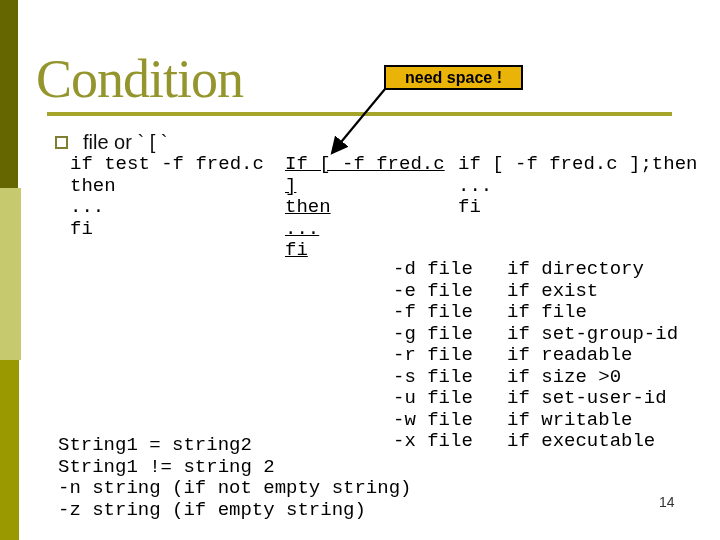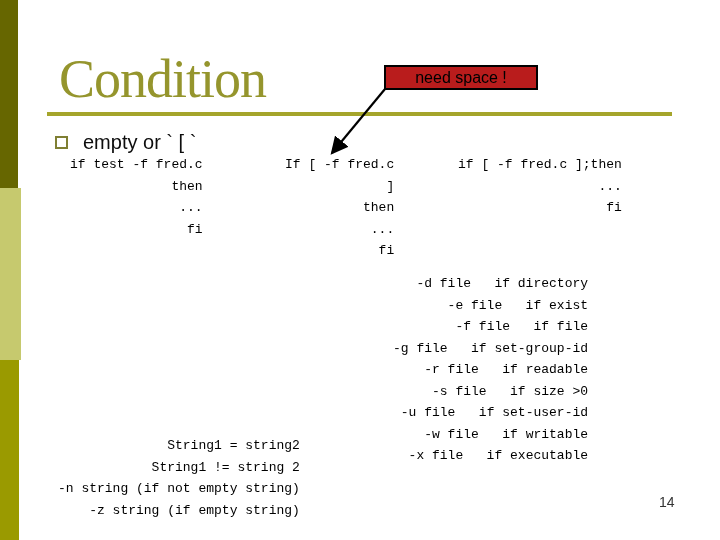--- a/index.html
+++ b/index.html
@@ -20,45 +20,44 @@
   .title {
     position: absolute;
     left: 36px;
     top: 52px;
     font-family: "Liberation Serif", serif;
     font-size: 54px;
     line-height: 54px;
     color: #95952D;
     letter-spacing: -1px;
     white-space: nowrap;
-    margin-left: 23px;
   }
   .rule {
     position: absolute;
     left: 47px;
     top: 112px;
     width: 625px;
     height: 4px;
     background: #A5A52B;
   }
 
   .callout {
     position: absolute;
     left: 384px;
     top: 65px;
-    width: 154px;
+    width: 139px;
     height: 25px;
-    background: #b91c1c;
+    background: #eab308;
     border: 2px solid #000000;
     box-sizing: border-box;
     display: flex;
     align-items: center;
     justify-content: center;
     font-size: 16px;
-    font-weight: normal;
+    font-weight: bold;
     color: #000000;
     white-space: nowrap;
   }
 
   .arrow-layer {
     position: absolute;
     left: 0; top: 0;
     width: 720px; height: 540px;
     pointer-events: none;
   }
@@ -76,31 +75,30 @@
     left: 28px; top: 0;
     font-size: 20px;
     color: #0d0d0d;
     white-space: nowrap;
   }
 
   pre.code {
     position: absolute;
     margin: 0;
     font-family: "Liberation Mono", monospace;
-    font-size: 13px;
+    font-size: 19px;
     line-height: 21.5px;
     color: #000000;
     white-space: pre;
-    text-align: right;
   }
   .code-test    { left: 70px;  top: 154px; }
-  .code-bracket { left: 285px; top: 154px; }
+  .code-bracket { left: 285px; top: 154px; text-decoration: underline; }
   .code-inline  { left: 458px; top: 154px; }
   .code-compare { left: 58px;  top: 273px; }
-  .code-files   { left: 393px; top: 273px; }
+  .code-files   { left: 393px; top: 259px; }
   .code-strings { left: 58px;  top: 435px; }
 
   .page-number {
     position: absolute;
     left: 659px;
     top: 494px;
     font-size: 14px;
     color: #333333;
   }
 </style>
@@ -124,21 +122,21 @@
     <defs>
       <marker id="ah" markerWidth="10" markerHeight="10" refX="7" refY="4" orient="auto">
         <path d="M0,0 L8,4 L0,8 z" fill="#000000"></path>
       </marker>
     </defs>
     <line x1="385" y1="89" x2="332" y2="153" stroke="#000000" stroke-width="2.2" marker-end="url(#ah)"></line>
   </svg>
 
   <div class="bullet-row">
     <span class="bullet-square"></span>
-    <span class="bullet-label">empty or ` [ `</span>
+    <span class="bullet-label">file or ` [ `</span>
   </div>
 
   <pre class="code code-test">if test -f fred.c
 then
 ...
 fi</pre>
   <pre class="code code-bracket">If [ -f fred.c
 ]
 then
 ...

